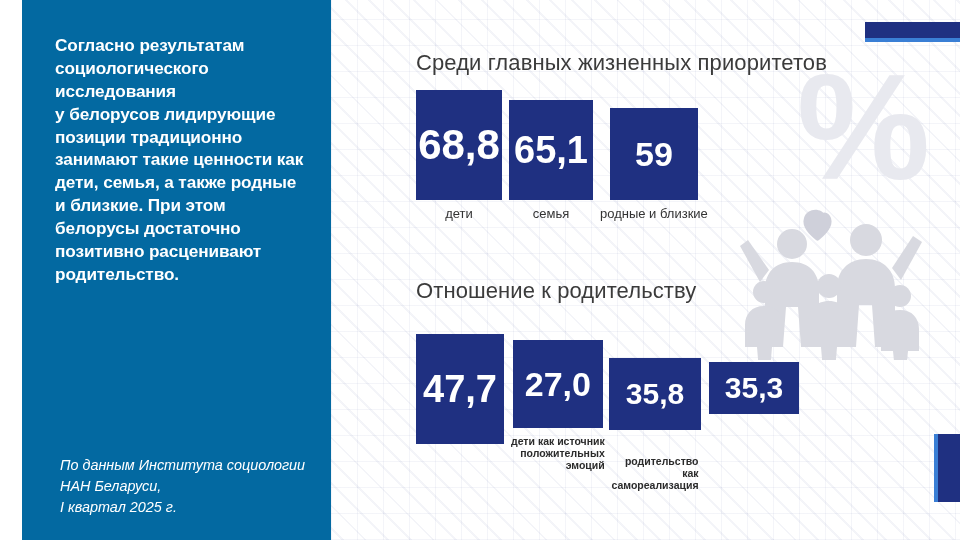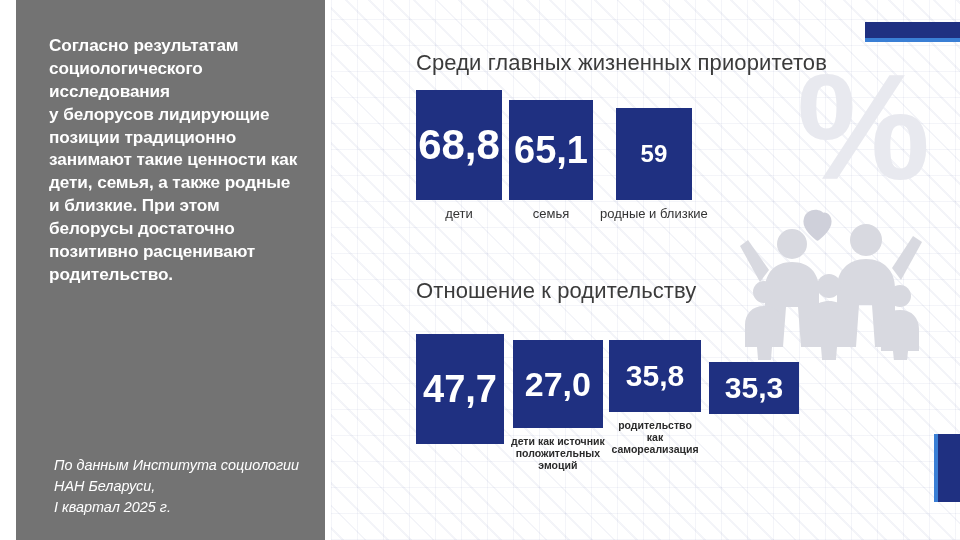--- a/index.html
+++ b/index.html
@@ -4,22 +4,22 @@
 <style>
   html,body{margin:0;padding:0;}
   body{
     width:960px;height:540px;overflow:hidden;
     font-family:"Liberation Sans", sans-serif;
     background:#ffffff;
     position:relative;
   }
   
   #left-panel{
-    position:absolute;left:16px;top:0;width:309px;height:540px;
-    background:#737373;
+    position:absolute;left:22px;top:0;width:309px;height:540px;
+    background:#0369a1;
     box-sizing:border-box;
   }
   #left-strip{
     position:absolute;left:0;top:0;width:22px;height:540px;background:#ffffff;
   }
   #intro-text{
     position:absolute;left:33px;top:34px;width:252px;
     color:#ffffff;font-weight:bold;font-size:17.2px;line-height:1.33;
     letter-spacing:-0.1px;
   }
@@ -76,38 +76,38 @@
     letter-spacing:0.1px;
   }
   #title-1{left:85px;top:50px;}
   #title-2{left:85px;top:278px;}
   .bar-item{position:absolute;display:flex;flex-direction:column;align-items:center;}
   .bar-box{
     background:#1f3081;color:#ffffff;display:flex;align-items:center;justify-content:center;
     font-weight:bold;box-sizing:border-box;
   }
   .bar-caption{
-    margin-top:7px;text-align:center;color:#333333;line-height:1.15;
+    margin-top:7px;text-align:right;color:#333333;line-height:1.15;
   }
   
   #g1-0{left:85px;top:90px;}
   #g1-0 .bar-box{width:86px;height:110px;font-size:42px;}
   #g1-0 .bar-caption{font-size:13px;}
   #g1-1{left:178px;top:100px;}
   #g1-1 .bar-box{width:84px;height:100px;font-size:38px;}
   #g1-1 .bar-caption{font-size:13px;}
   #g1-2{left:269px;top:108px;}
-  #g1-2 .bar-box{width:76px;height:92px;font-size:24px;}
+  #g1-2 .bar-box{width:88px;height:92px;font-size:34px;}
   #g1-2 .bar-caption{font-size:13px;}
   
   #g2-0{left:85px;top:334px;}
   #g2-0 .bar-box{width:88px;height:110px;font-size:38px;}
   #g2-1{left:180px;top:340px;}
   #g2-1 .bar-box{width:90px;height:88px;font-size:34px;}
-  #g2-2{left:278px;top:340px;}
+  #g2-2{left:278px;top:358px;gap:18px;}
   #g2-2 .bar-box{width:92px;height:72px;font-size:30px;}
   #g2-3{left:378px;top:362px;}
   #g2-3 .bar-box{width:90px;height:52px;font-size:30px;}
   #group2 .bar-caption{font-size:10.5px;font-weight:bold;color:#2b2b2b;}
 </style>
 </head>
 <body>
 
 <div id="left-strip"></div>
 <div id="left-panel">

